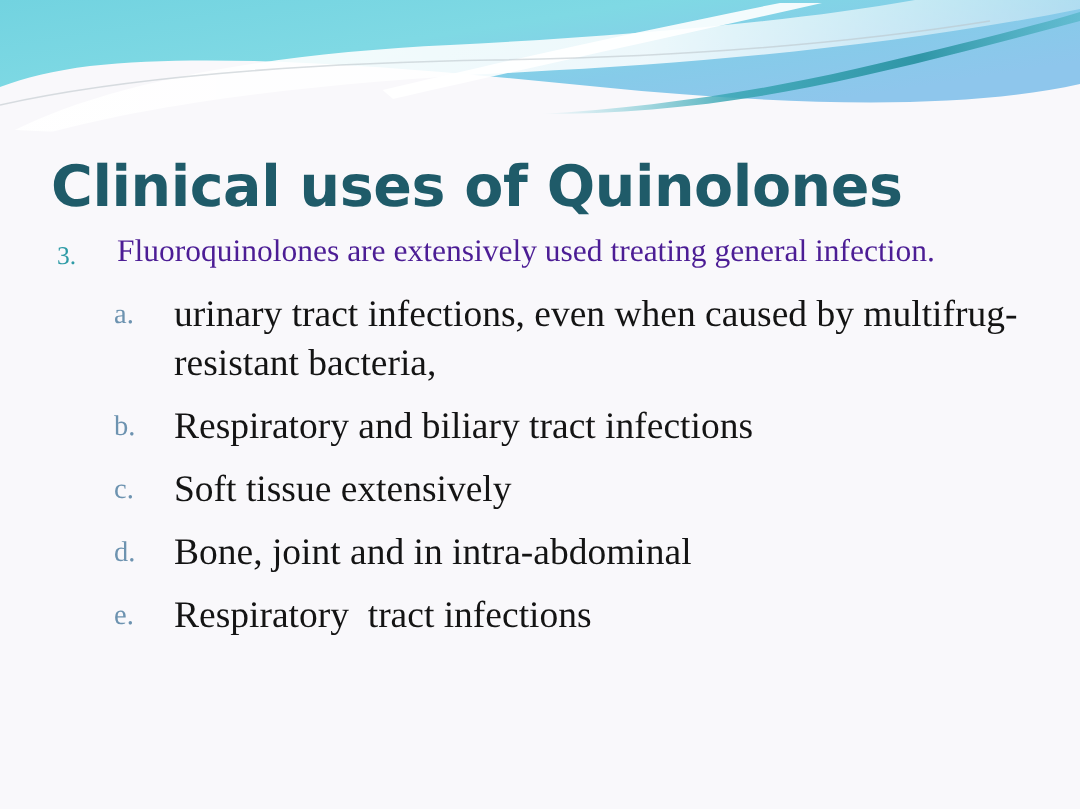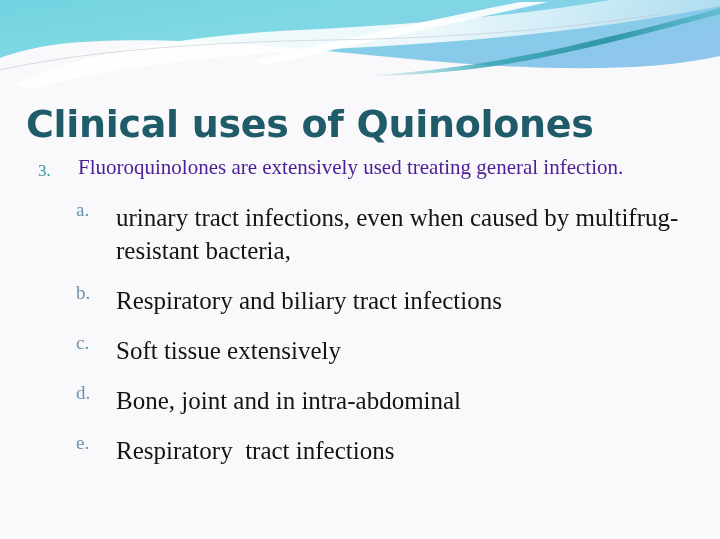--- a/index.html
+++ b/index.html
@@ -43,21 +43,21 @@
     top: 92px;
     left: 0;
     width: 720px;
     height: 447px;
     background: #f9f8fb;
   }
 
   
   .slide-title {
     position: absolute;
-    left: 26px;
+    left: 34px;
     top: 10px;
     width: 650px;
     color: #1f5b69;
     font-family: "DejaVu Sans", sans-serif;
     font-weight: bold;
     font-size: 38px;
     line-height: 44px;
     letter-spacing: -0.3px;
     white-space: nowrap;
   }
@@ -109,21 +109,20 @@
     line-height: 33px;
     text-align: left;
   }
   .level2 .text {
     flex: 1 1 auto;
     color: #141414;
     font-size: 25px;
     line-height: 33px;
     padding-left: 14px;
     white-space: pre-wrap;
-    margin-top: 8px;
   }
 </style>
 </head>
 <body>
 
 <div class="slide">
 
   <div class="header-art">
     <svg viewBox="0 0 720 92" preserveAspectRatio="none">
       <defs>

